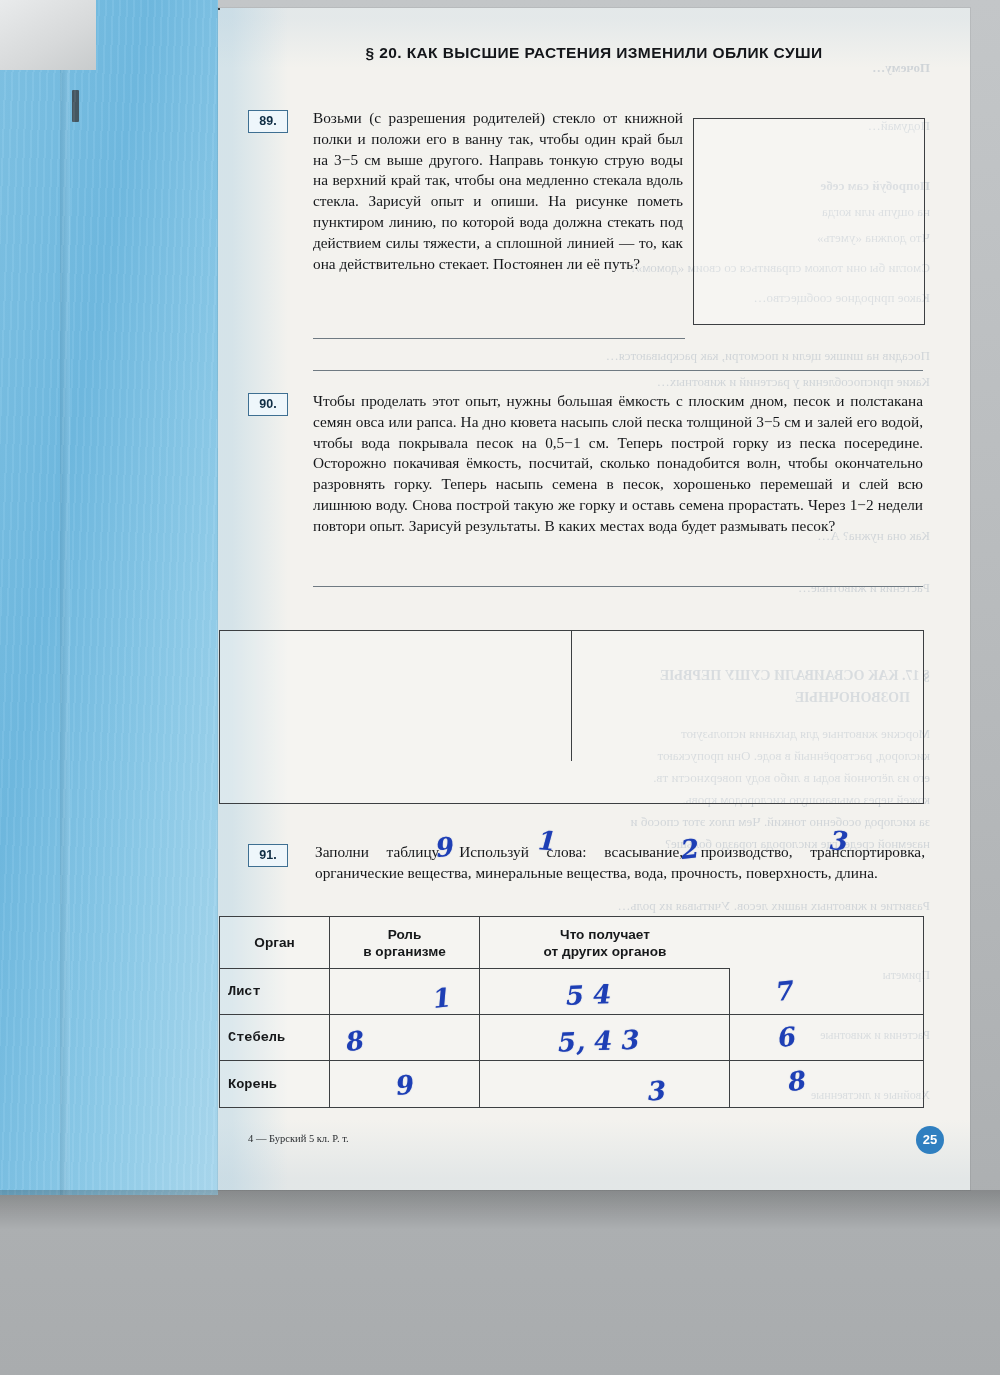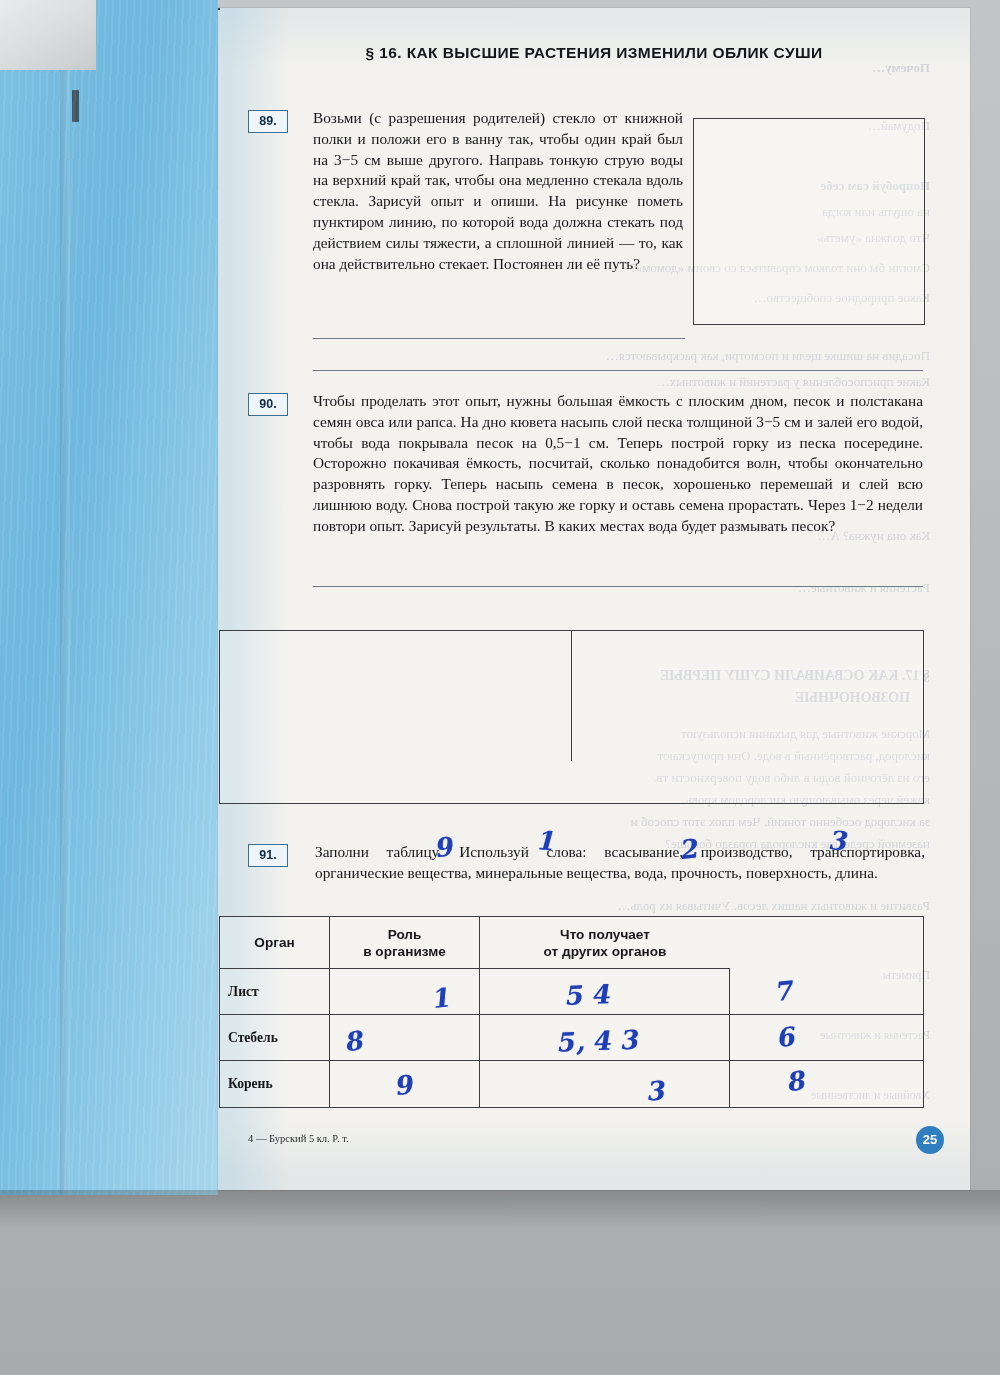--- a/index.html
+++ b/index.html
@@ -165,21 +165,21 @@
     text-align: center;
     font-family: "Liberation Sans", sans-serif;
     font-weight: bold;
     font-size: 13.6px;
     line-height: 17px;
     display: flex;
     align-items: center;
     justify-content: center;
   }
   .tbl .lbl {
-    font-family: Liberation Serif, serif;
+    font-family: Liberation Mono, monospace;
     font-weight: bold;
     font-size: 13.6px;
     display: flex;
     align-items: center;
   }
   .footer-note {
     position: absolute;
     left: 30px; top: 1125px;
     font-size: 10.5px;
     color: #2a2d30;
@@ -251,21 +251,21 @@
       <div style="left:40px;  top:806px; font-size:13px;">за кислород особенно тонкий. Чем плох этот способ и</div>
       <div style="left:40px;  top:828px; font-size:13px;">наземной среде, где кислорода гораздо больше?</div>
       <div style="left:40px;  top:890px; font-size:13px;">Развитие и животных наших лесов. Учитывая их роль…</div>
       <div style="left:40px;  top:960px; font-size:12px;">Приметы</div>
       <div style="left:40px;  top:1020px; font-size:12px;">Растения и животные</div>
       <div style="left:40px;  top:1080px; font-size:12px;">Хвойные и лиственные</div>
     </div>
 
     <div class="content">
 
-      <div class="title">§ 16. КАК ВЫСШИЕ РАСТЕНИЯ ИЗМЕНИЛИ ОБЛИК СУШИ</div>
+      <div class="title">§ 20. КАК ВЫСШИЕ РАСТЕНИЯ ИЗМЕНИЛИ ОБЛИК СУШИ</div>
 
       <div class="num-box" style="left:30px; top:102px;">89.</div>
       <div class="para" style="left:95px; top:100px; width:370px;">Возьми (с разрешения родителей) стекло от книжной полки и положи его в ванну так, чтобы один край был на 3−5 см выше другого. Направь тонкую струю воды на верхний край так, чтобы она медленно стекала вдоль стекла. Зарисуй опыт и опиши. На рисунке пометь пунктиром линию, по которой вода должна стекать под действием силы тяжести, а сплошной линией — то, как она действительно стекает. Постоянен ли её путь?</div>
 
       <div class="drawbox" style="left:475px; top:110px; width:230px; height:205px;"></div>
 
       <div class="rule" style="left:95px; top:330px; width:372px;"></div>
       <div class="rule" style="left:95px; top:362px; width:610px;"></div>
 
       <div class="num-box" style="left:30px; top:385px;">90.</div>

